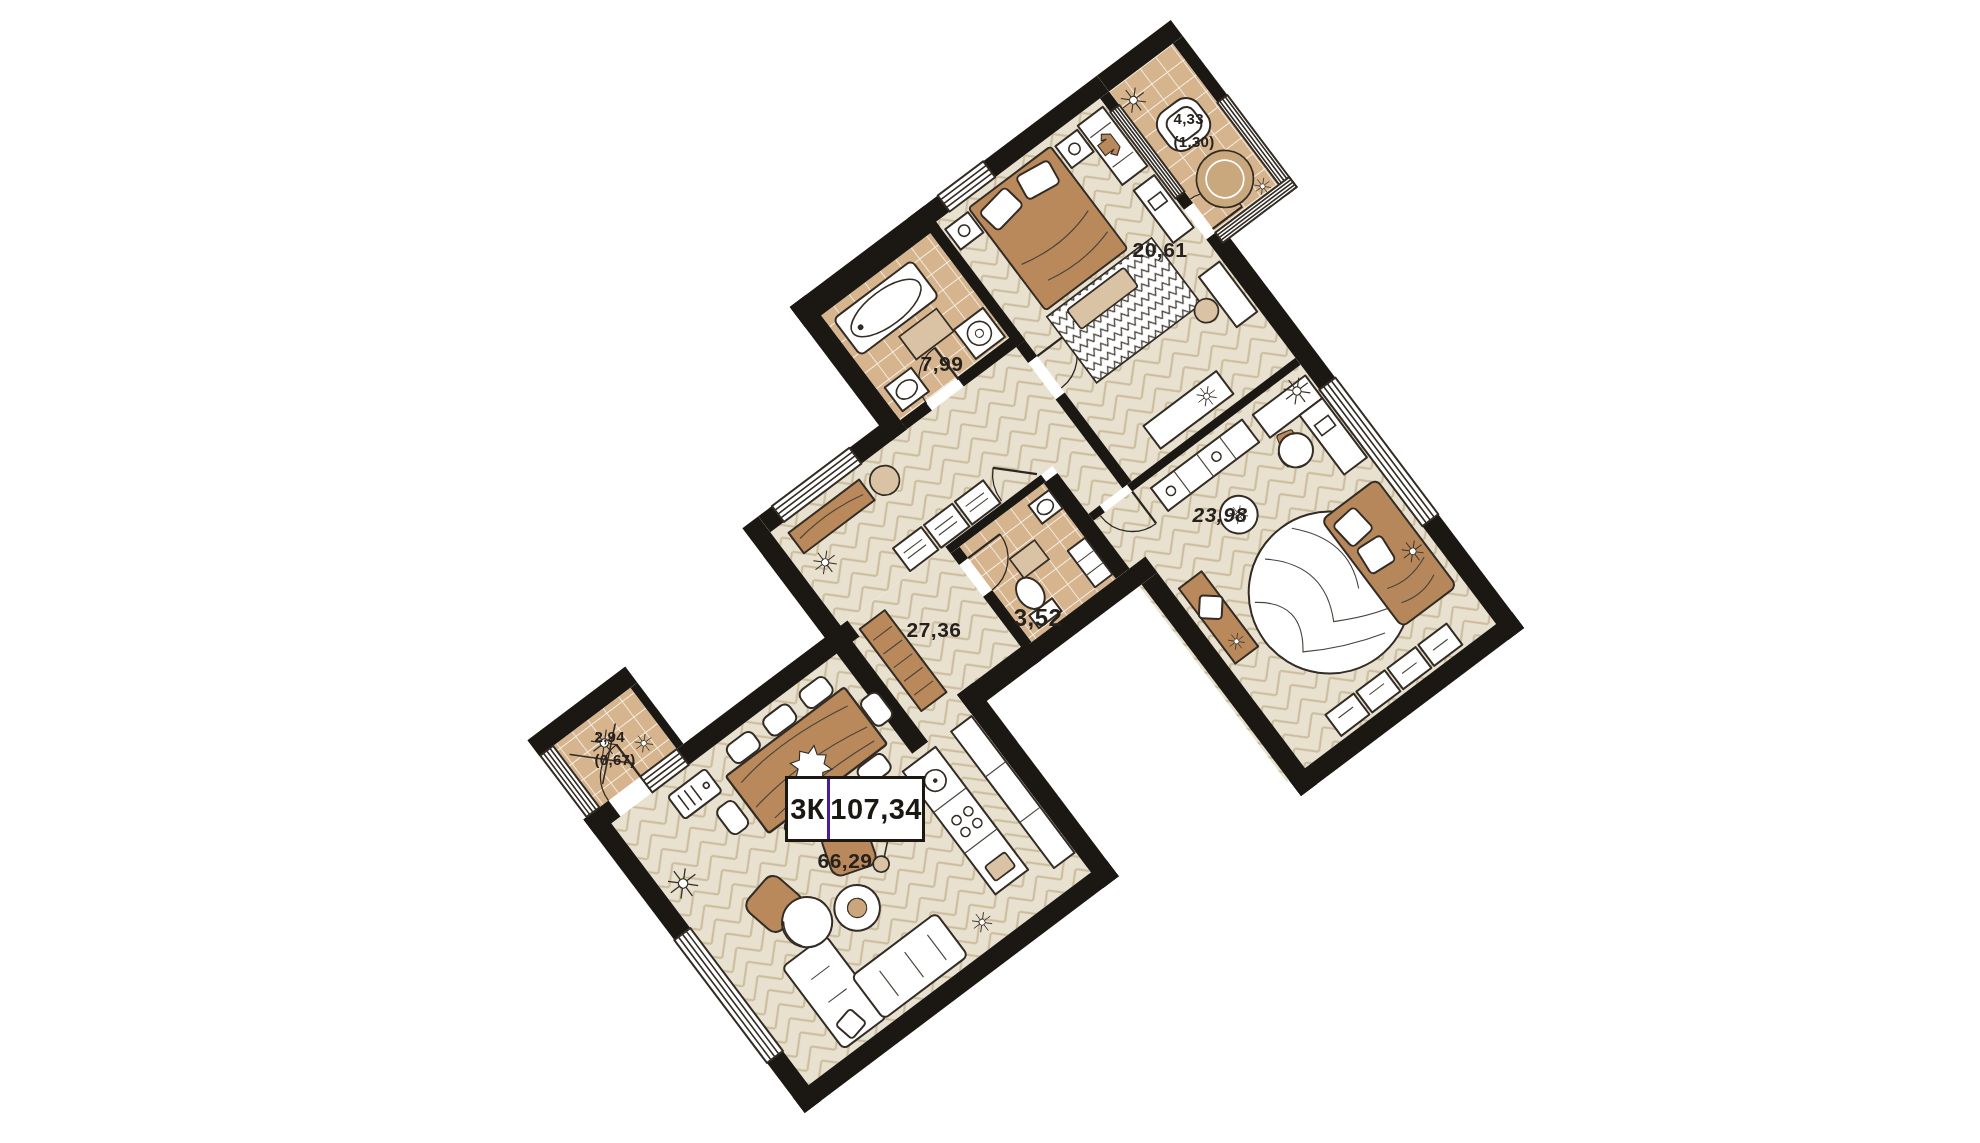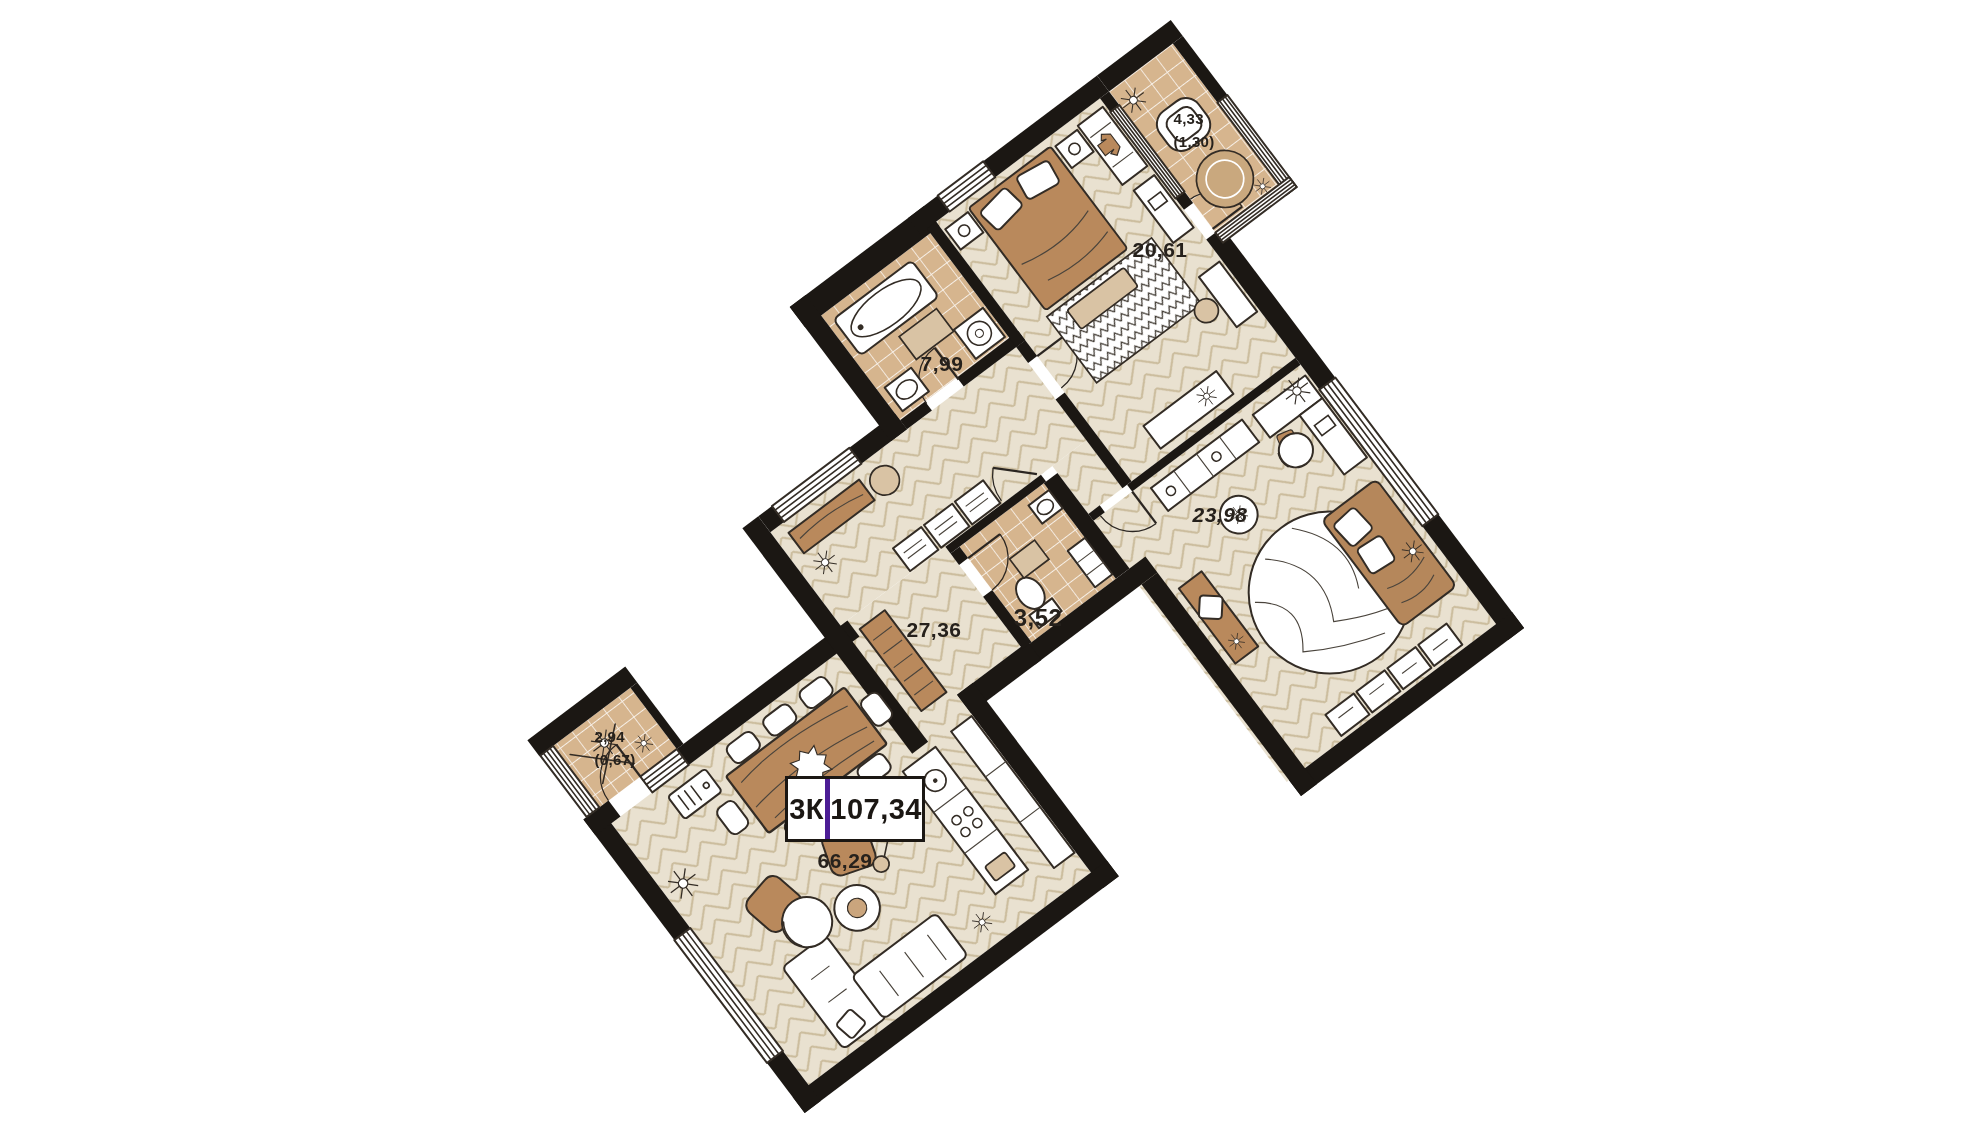--- a/index.html
+++ b/index.html
@@ -6,21 +6,21 @@
   #stage{position:relative;width:1980px;height:1143px;background:#fff;overflow:hidden;
          font-family:"Liberation Sans", sans-serif;}
   #plan-svg{position:absolute;left:0;top:0;}
   .lbl{position:absolute;transform:translate(-50%,-50%);color:#26211c;font-weight:600;
        font-size:21px;letter-spacing:.5px;white-space:nowrap;}
   .lbl.small{font-size:15px;line-height:23px;text-align:left;letter-spacing:.3px;}
   .sumbox{position:absolute;left:785px;top:776px;width:134px;height:60px;background:#fff;
           border:3px solid #1b1713;display:flex;align-items:stretch;}
   .sumbox .cell{display:flex;align-items:center;justify-content:center;font-weight:700;
           font-size:29px;color:#1b1713;letter-spacing:.5px;}
-  .sumbox .c1{width:50px;border-right:5px solid #4c1d95;}
+  .sumbox .c1{width:50px;border-right:3px solid #4c1d95;}
   .sumbox .c2{flex:1;}
   svg .f{stroke:#332c25;stroke-width:.035;fill:#fff;stroke-linejoin:round;stroke-linecap:round;}
   svg .wd{stroke:#332c25;stroke-width:.035;fill:#b9895c;stroke-linejoin:round;}
   svg .tan{stroke:#332c25;stroke-width:.03;fill:#d9c3a4;}
   svg .ln{stroke:#332c25;stroke-width:.028;fill:none;stroke-linecap:round;}
   svg .thin{stroke:#4a443c;stroke-width:.02;fill:none;}
   svg .door{stroke:#2b2622;stroke-width:.04;fill:none;}
   svg .arc{stroke:#2b2622;stroke-width:.022;fill:none;}
 </style>
 </head>

